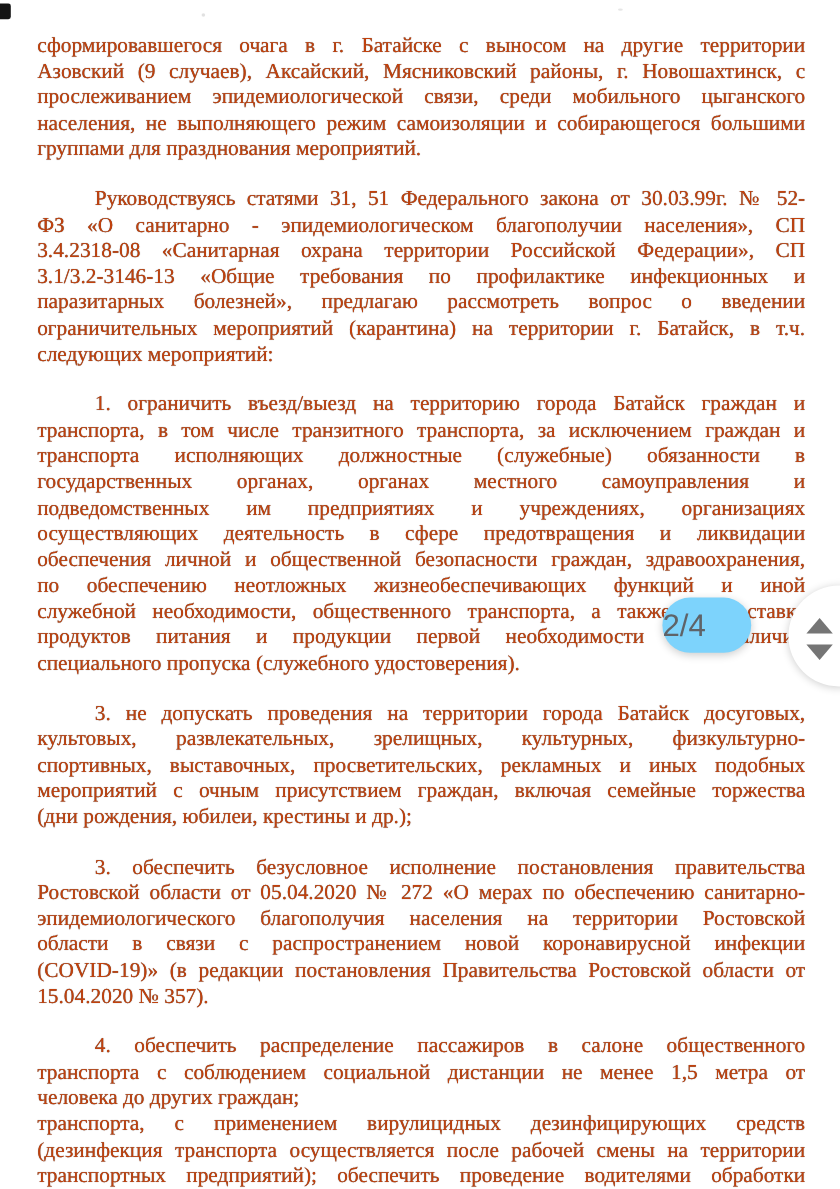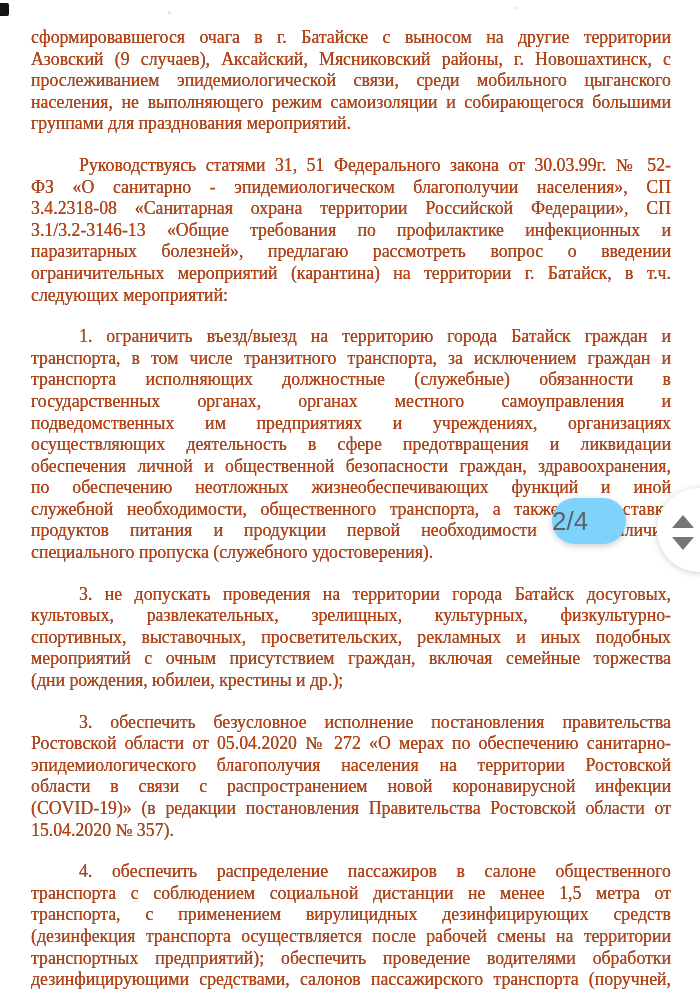--- a/index.html
+++ b/index.html
@@ -126,20 +126,21 @@
       <div class="line indent">3. обеспечить безусловное исполнение постановления правительства</div>
       <div class="line">Ростовской области от 05.04.2020 № 272 «О мерах по обеспечению санитарно-</div>
       <div class="line">эпидемиологического благополучия населения на территории Ростовской</div>
       <div class="line">области в связи с распространением новой коронавирусной инфекции</div>
       <div class="line">(COVID-19)» (в редакции постановления Правительства Ростовской области от</div>
       <div class="line last">15.04.2020 № 357).</div>
     </div>
     <div class="para">
       <div class="line indent">4. обеспечить распределение пассажиров в салоне общественного</div>
       <div class="line">транспорта с соблюдением социальной дистанции не менее 1,5 метра от</div>
+      <div class="line last">человека до других граждан;</div>
     </div>
     <div class="para">
       <div class="line">транспорта, с применением вирулицидных дезинфицирующих средств</div>
       <div class="line">(дезинфекция транспорта осуществляется после рабочей смены на территории</div>
       <div class="line">транспортных предприятий); обеспечить проведение водителями обработки</div>
       <div class="line">дезинфицирующими средствами, салонов пассажирского транспорта (поручней,</div>
     </div>
   </div>
 
 <div class="mark-topleft"></div>

